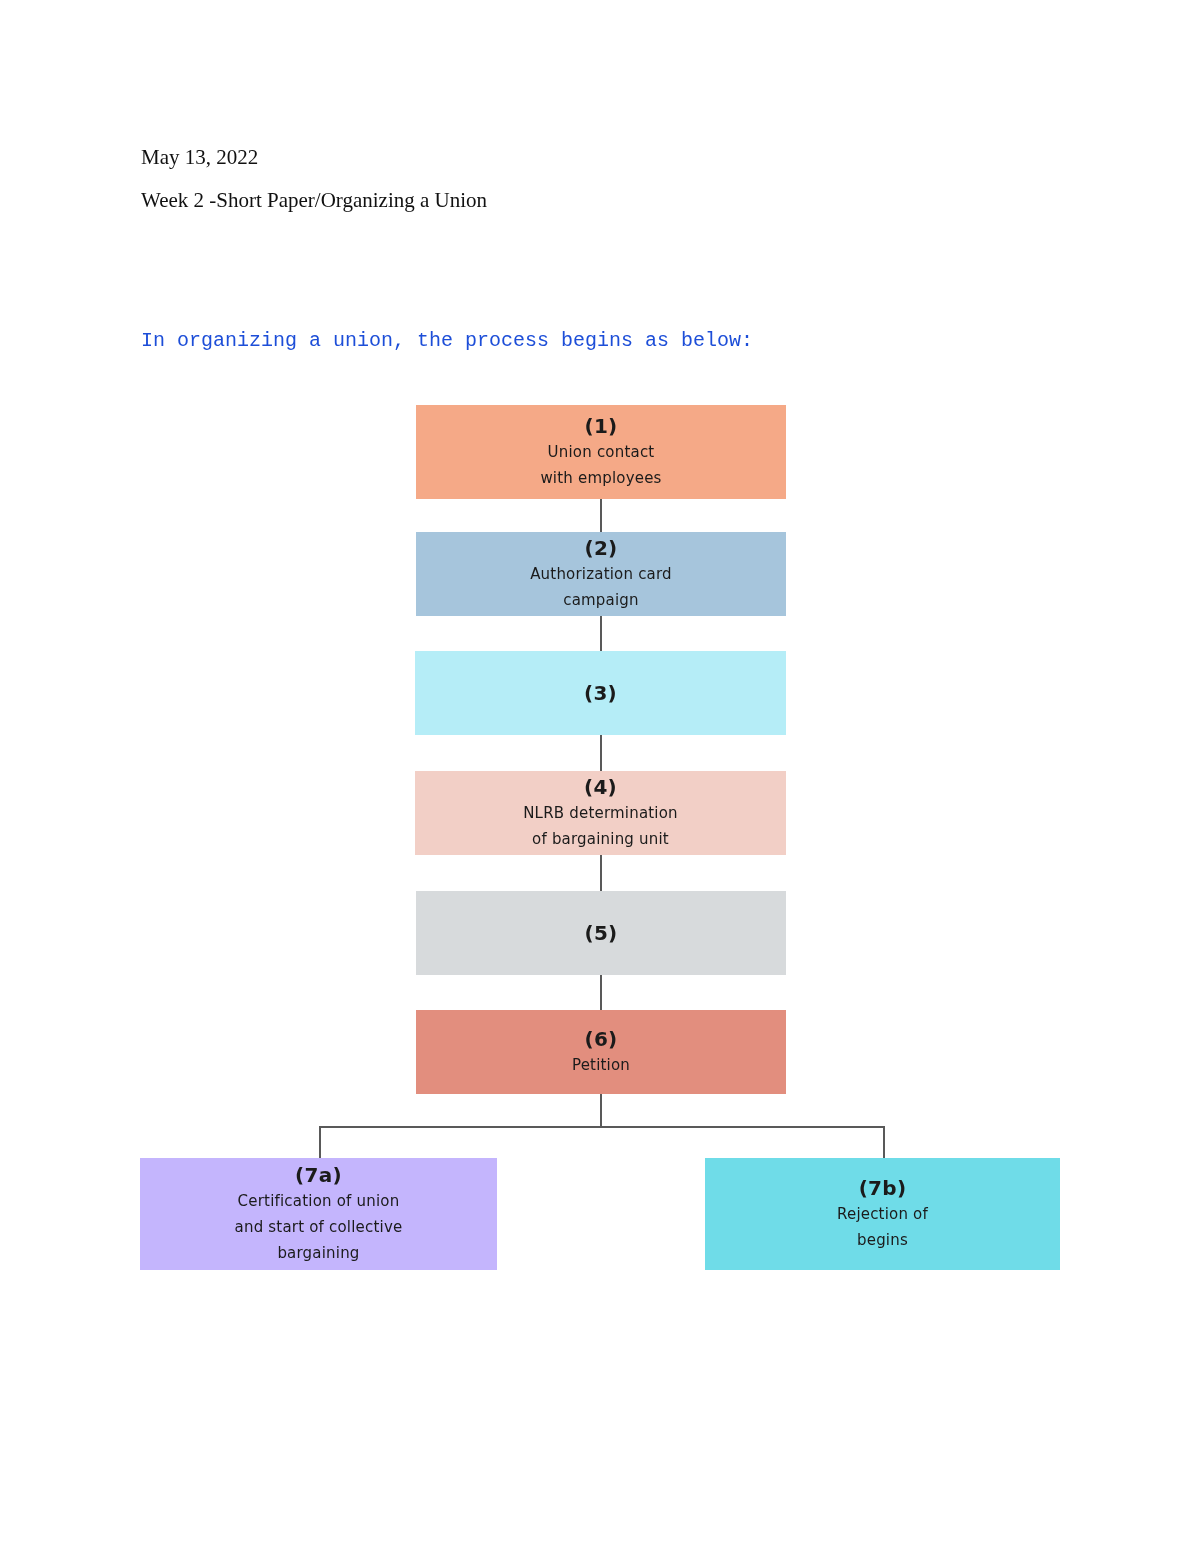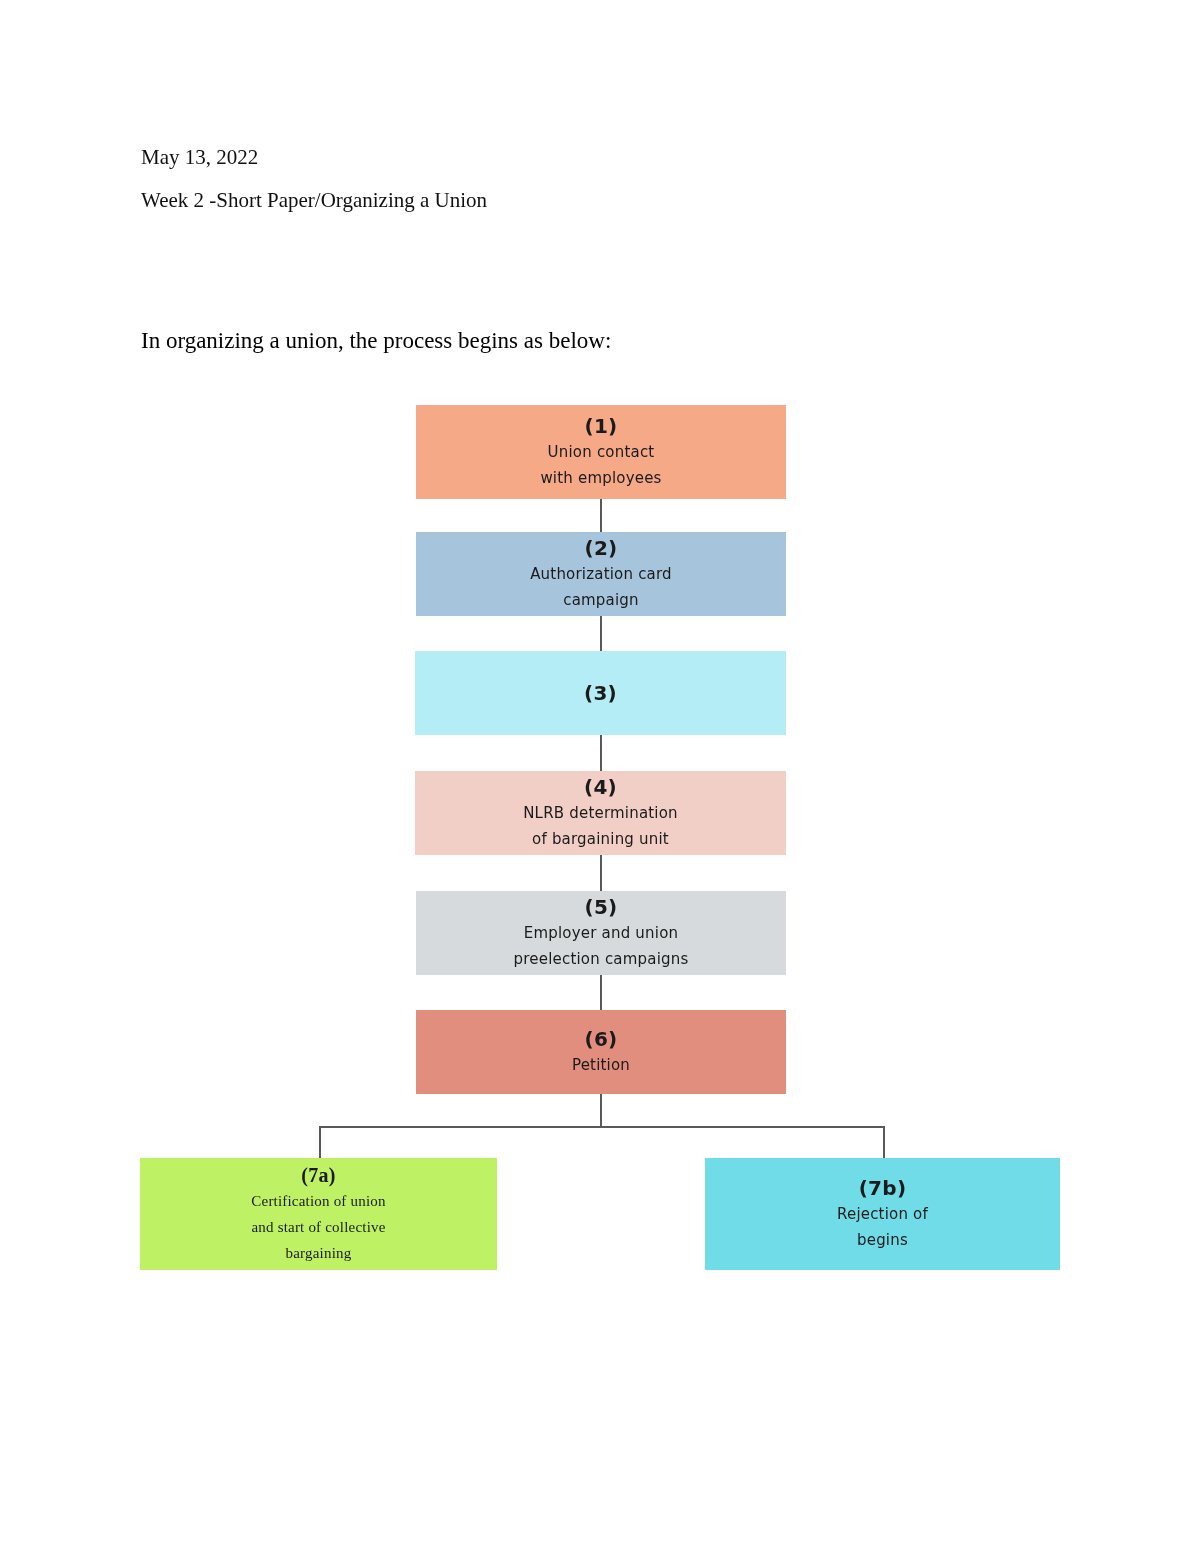--- a/index.html
+++ b/index.html
@@ -27,24 +27,24 @@
     font-family: "Liberation Serif", serif;
     font-size: 21px;
     line-height: 43px;
     color: #111111;
     white-space: pre;
   }
   .doc-intro {
     position: absolute;
     left: 141px;
     top: 319px;
-    font-family: Liberation Serif, serif;
-    font-size: 23px;
+    font-family: Liberation Mono, monospace;
+    font-size: 20px;
     line-height: 43px;
-    color: #000000;
+    color: #1d4ed8;
     white-space: pre;
   }
 
   
   .flowchart {
     position: absolute;
     left: 0;
     top: 0;
     width: 1200px;
     height: 1553px;
@@ -140,30 +140,28 @@
   </div>
 
   <div class="node" id="node-4" style="background-color: rgb(242, 207, 198);">
     <div class="node-num">(4)</div>
     <div class="node-text">NLRB determination
 of bargaining unit</div>
   </div>
 
   <div class="node" id="node-5" style="background-color: rgb(215, 218, 220);">
     <div class="node-num">(5)</div>
-    <div class="node-text">Employer and union
-preelection campaigns</div>
   </div>
 
   <div class="node" id="node-6" style="background-color: rgb(226, 142, 126);">
     <div class="node-num">(6)</div>
     <div class="node-text">Petition</div>
   </div>
 
-  <div class="node" id="node-7a" style="background-color: #bef264; font-family: Liberation Serif, serif;">
+  <div class="node" id="node-7a" style="background-color: #c4b5fd;">
     <div class="node-num">(7a)</div>
     <div class="node-text">Certification of union
 and start of collective
 bargaining</div>
   </div>
 
   <div class="node" id="node-7b" style="background-color: rgb(111, 220, 232);">
     <div class="node-num">(7b)</div>
     <div class="node-text">Rejection of
 begins</div>

